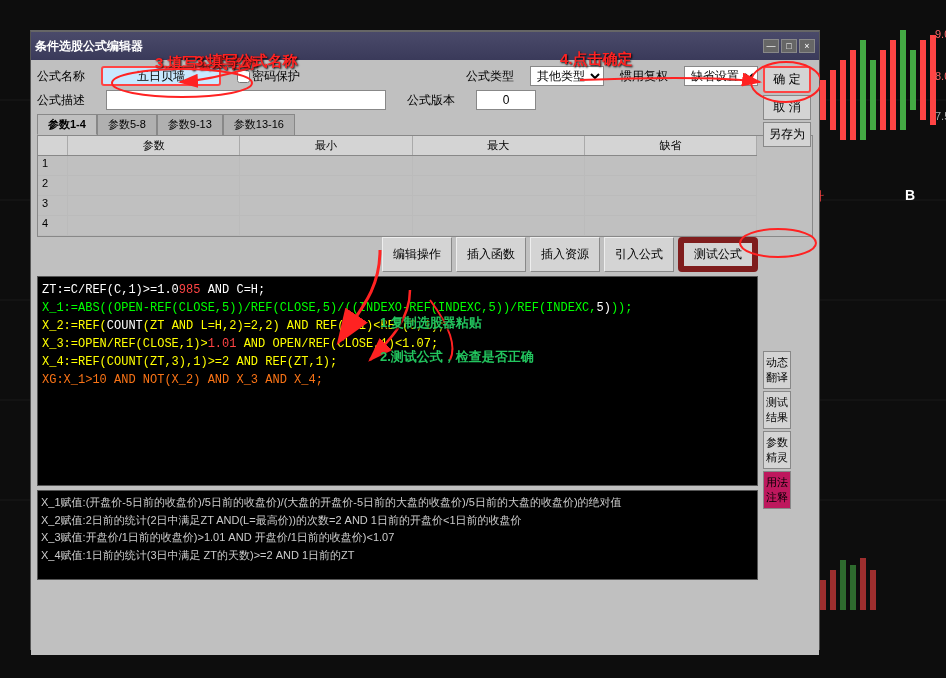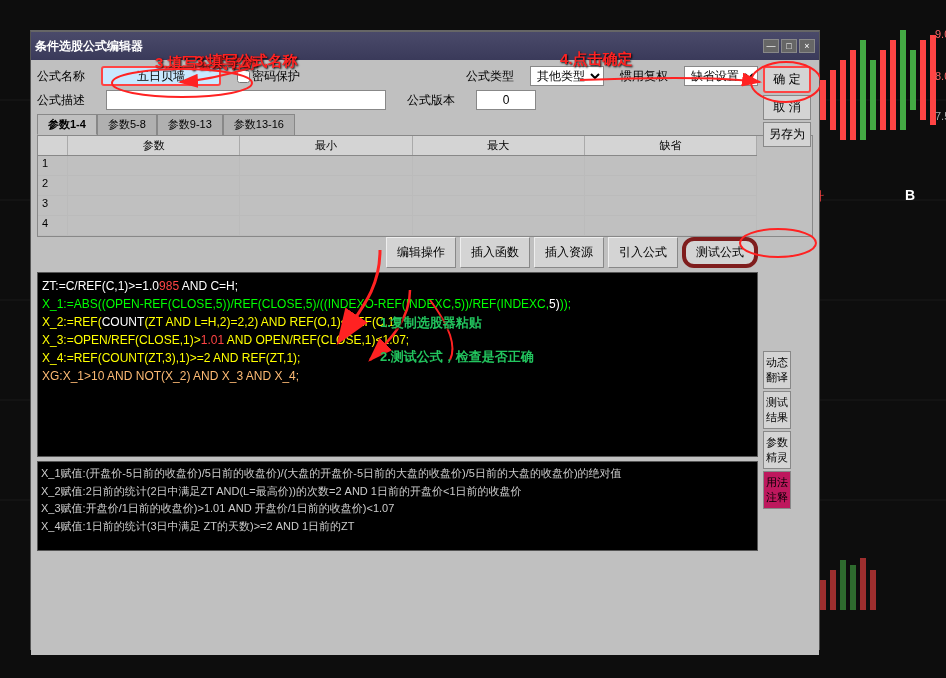--- a/index.html
+++ b/index.html
@@ -196,23 +196,23 @@
     .action-btn.highlight {
       border: 2px solid #ff4444;
       border-radius: 3px;
     }
 
     
     .code-area {
       background: #000;
       border: 1px solid #555;
       padding: 4px;
-      height: 185px;
+      height: 210px;
       overflow-y: auto;
-      font-family: Liberation Sans, sans-serif;
+      font-family: Liberation Mono, monospace;
       font-size: 12px;
       margin-bottom: 4px;
     }
 
     .code-line {
       line-height: 1.5;
       white-space: pre;
     }
 
     .right-btn {
@@ -401,30 +401,30 @@
           <div class="params-cell"><input type="text" style=""></div>
           <div class="params-cell"><input type="text" style=""></div>
         </div>
       </div>
 
       <div class="action-btns" style="padding-right:55px;">
         <button class="action-btn">编辑操作</button>
         <button class="action-btn">插入函数</button>
         <button class="action-btn">插入资源</button>
         <button class="action-btn">引入公式</button>
-        <button class="action-btn highlight" style="border:4px solid #7f1d1d;border-radius:12px;">测试公式</button>
+        <button class="action-btn highlight" style="border:6px solid #7f1d1d;border-radius:4px;">测试公式</button>
       </div>
 
       <div class="code-area" style="padding-right:0; margin-right:55px;">
         <div class="code-line" style="color:#ffffff;">ZT:=C/REF(C,1)&gt;=1.0<span style="color:#ff4444;">985</span> AND C=H;</div>
         <div class="code-line" style="color:#00ff00;">X_1:=ABS((OPEN-REF(CLOSE,5))/REF(CLOSE,5)/((INDEXO-REF(INDEXC,5))/REF(INDEXC,<span style="color:#ffffff;">5)</span>));</div>
         <div class="code-line" style="color:#ffff00;">X_2:=REF(<span style="color:#ffffff;">COUNT</span>(ZT AND L=H,2)=2,2) AND REF(O,1)&lt;REF(C,1);</div>
         <div class="code-line" style="color:#ffff00;">X_3:=OPEN/REF(CLOSE,1)&gt;<span style="color:#ff4444;">1.01</span> AND OPEN/REF(CLOSE,1)&lt;1.07;</div>
         <div class="code-line" style="color:#ffff00;">X_4:=REF(COUNT(ZT,3),1)&gt;=2 AND REF(ZT,1);</div>
-        <div class="code-line" style="color:#fdba74;">XG:X_1&gt;10 AND NOT(X_2) AND X_3 AND X_4;</div>
+        <div class="code-line" style="color:#f97316;">XG:X_1&gt;10 AND NOT(X_2) AND X_3 AND X_4;</div>
       </div>
 
       <div class="status-area" style="margin-right:55px; height:90px;">
         <div class="status-line">X_1赋值:(开盘价-5日前的收盘价)/5日前的收盘价)/(大盘的开盘价-5日前的大盘的收盘价)/5日前的大盘的收盘价)的绝对值</div>
         <div class="status-line">X_2赋值:2日前的统计(2日中满足ZT AND(L=最高价))的次数=2 AND 1日前的开盘价&lt;1日前的收盘价</div>
         <div class="status-line">X_3赋值:开盘价/1日前的收盘价)&gt;1.01 AND 开盘价/1日前的收盘价)&lt;1.07</div>
         <div class="status-line">X_4赋值:1日前的统计(3日中满足 ZT的天数)&gt;=2 AND 1日前的ZT</div>
 
       </div>
 

